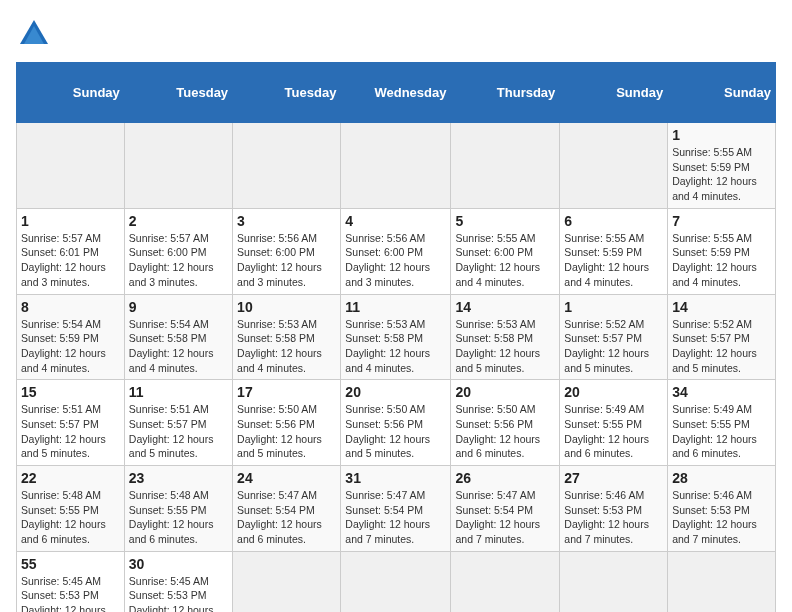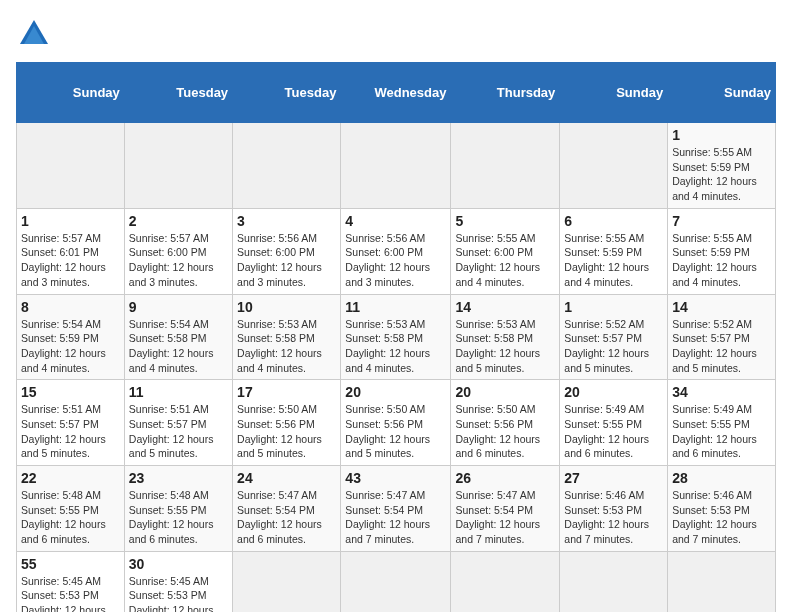--- a/index.html
+++ b/index.html
@@ -222,21 +222,21 @@
         </td>
         <td>
           <span class="day-num">23</span>
           <div class="day-info">Sunrise: 5:48 AM<br>Sunset: 5:55 PM<br>Daylight: 12 hours and 6 minutes.</div>
         </td>
         <td>
           <span class="day-num">24</span>
           <div class="day-info">Sunrise: 5:47 AM<br>Sunset: 5:54 PM<br>Daylight: 12 hours and 6 minutes.</div>
         </td>
         <td>
-          <span class="day-num">43</span>
+          <span class="day-num">31</span>
           <div class="day-info">Sunrise: 5:47 AM<br>Sunset: 5:54 PM<br>Daylight: 12 hours and 7 minutes.</div>
         </td>
         <td>
           <span class="day-num">26</span>
           <div class="day-info">Sunrise: 5:47 AM<br>Sunset: 5:54 PM<br>Daylight: 12 hours and 7 minutes.</div>
         </td>
         <td>
           <span class="day-num">27</span>
           <div class="day-info">Sunrise: 5:46 AM<br>Sunset: 5:53 PM<br>Daylight: 12 hours and 7 minutes.</div>
         </td>

